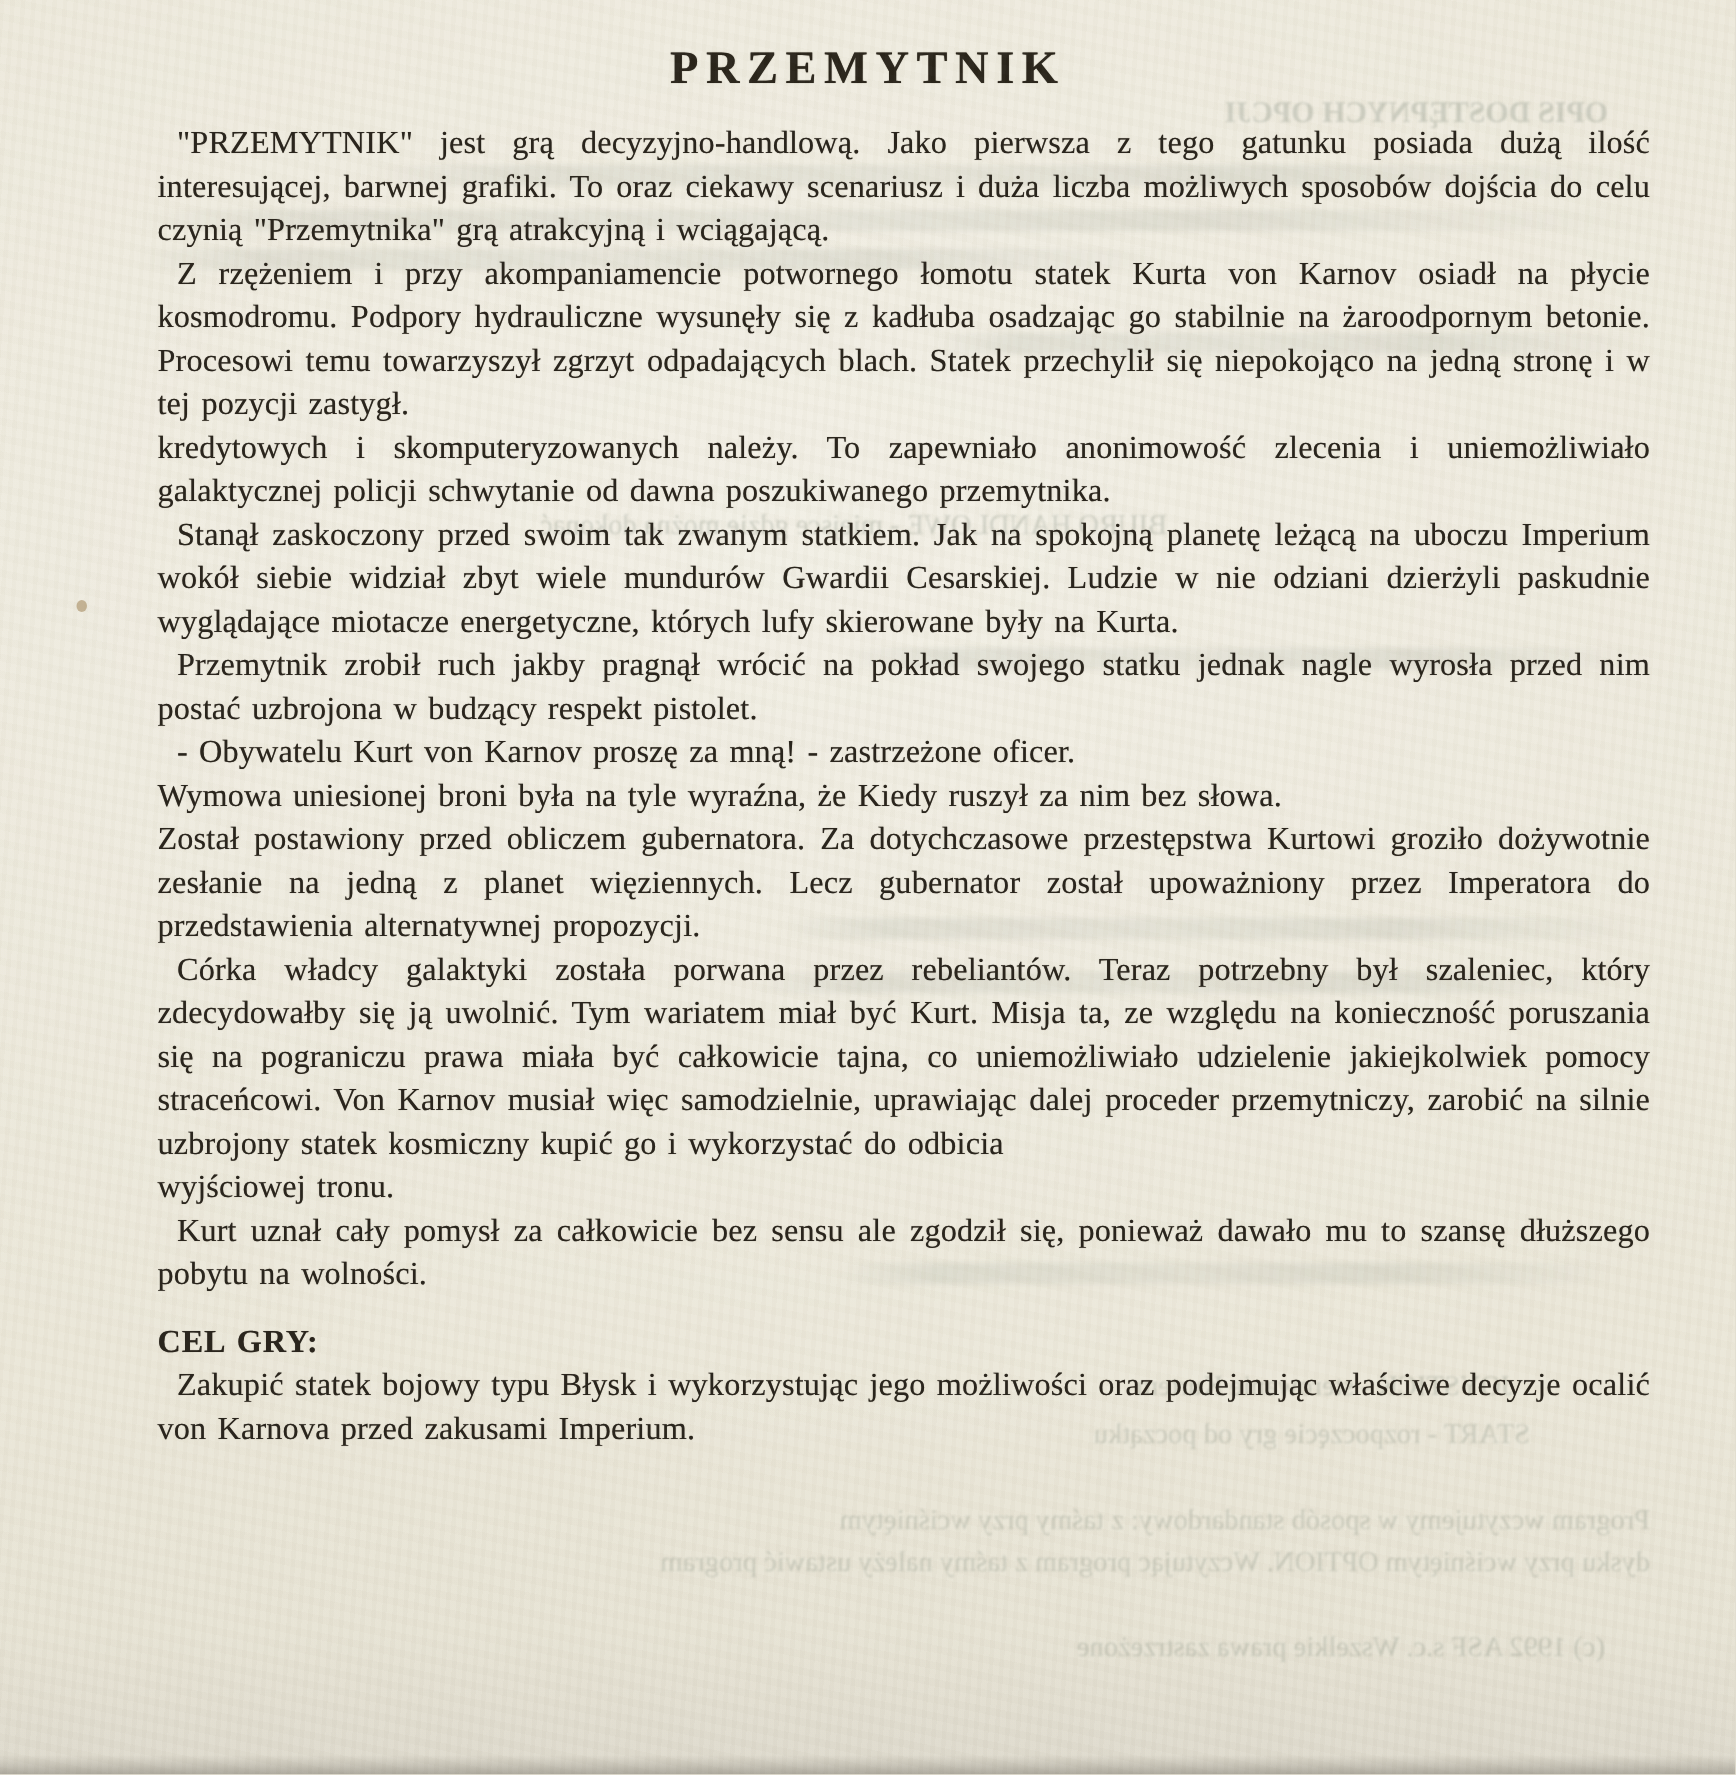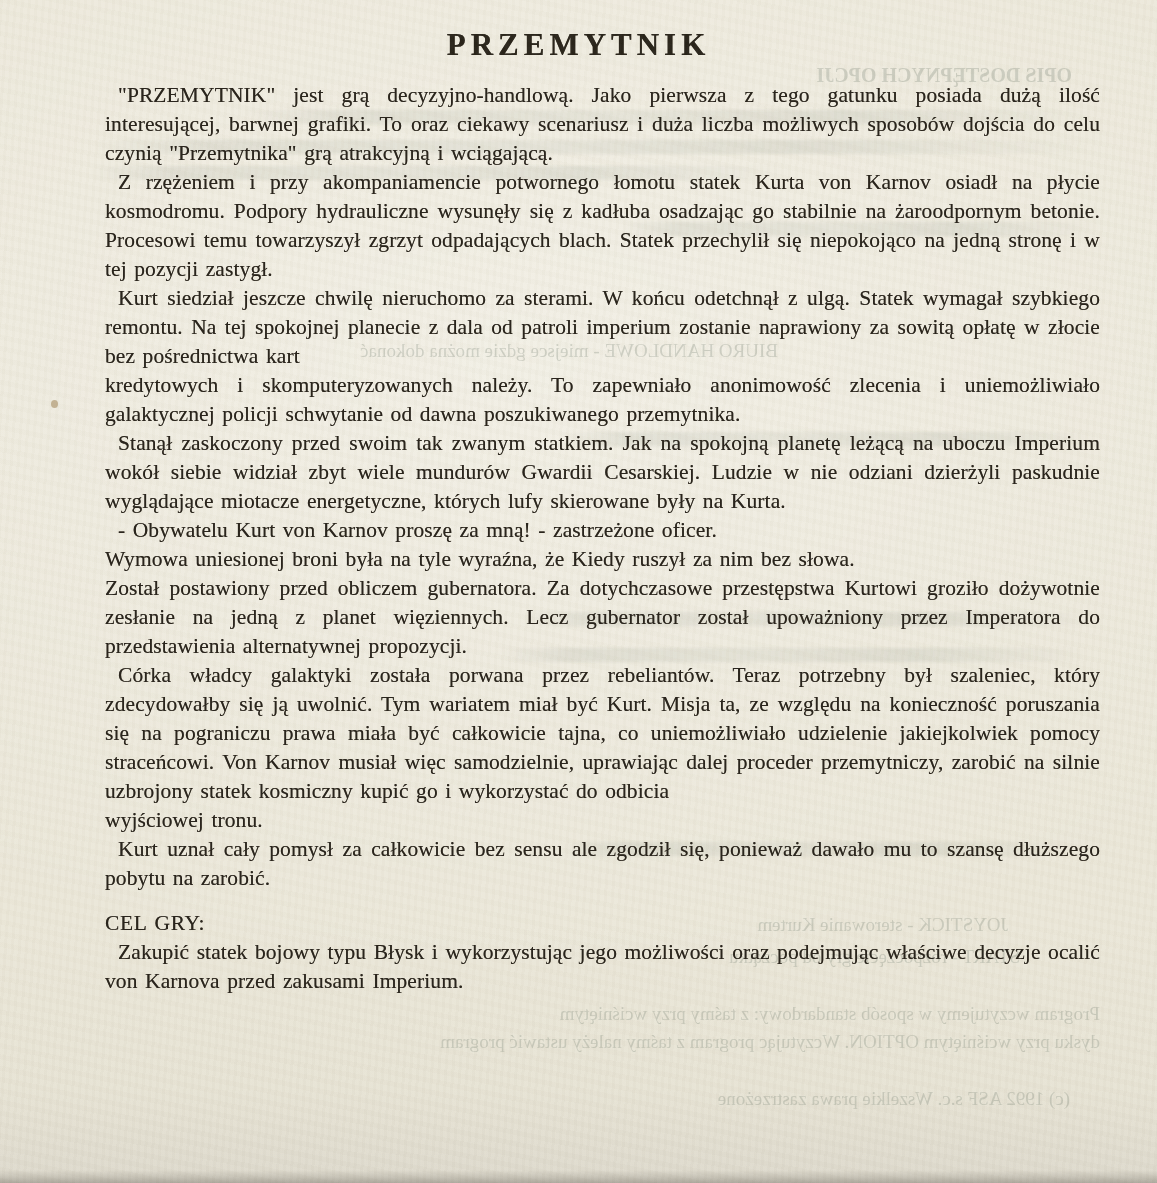--- a/index.html
+++ b/index.html
@@ -51,21 +51,21 @@
     letter-spacing: 0.1px;
     text-shadow: 0 0 0.5px rgba(40,32,20,0.55);
     z-index: 2;
   }
   .article p {
     margin: 0;
   }
   .article p.indent { text-indent: 13px; }
   .article p.heading {
     margin-top: 16px;
-    font-weight: normal;
+    font-weight: bold;
     letter-spacing: 0.6px;
   }
   
   .ghost-layer {
     position: absolute;
     inset: 0;
     z-index: 1;
     pointer-events: none;
   }
   .ghost {
@@ -138,27 +138,27 @@
       <div class="ghost" style="left: 600px; top: 1088px; width: 470px; font-size: 19px;">(c) 1992 ASF s.c. Wszelkie prawa zastrzeżone</div>
     </div>
 
   <div class="blemish"></div>
 
   <h1 class="title">PRZEMYTNIK</h1>
 
   <main class="article" id="article">
       <p class="indent">"PRZEMYTNIK" jest grą decyzyjno-handlową. Jako pierwsza z tego gatunku posiada dużą ilość interesującej, barwnej grafiki. To oraz ciekawy scenariusz i duża liczba możliwych sposobów dojścia do celu czynią "Przemytnika" grą atrakcyjną i wciągającą.</p>
       <p class="indent">Z rzężeniem i przy akompaniamencie potwornego łomotu statek Kurta von Karnov osiadł na płycie kosmodromu. Podpory hydrauliczne wysunęły się z kadłuba osadzając go stabilnie na żaroodpornym betonie. Procesowi temu towarzyszył zgrzyt odpadających blach. Statek przechylił się niepokojąco na jedną stronę i w tej pozycji zastygł.</p>
-      <p class="indent">Kurt siedział jeszcze chwilę nieruchomo za sterami. W końcu odetchnął z ulgą. Statek wymagał szybkiego remontu. Na tej spokojnej planecie z dala od patroli imperium zostanie naprawiony za sowitą opłatę w złocie bez pośrednictwa kart</p>
       <p>kredytowych i skomputeryzowanych należy. To zapewniało anonimowość zlecenia i uniemożliwiało galaktycznej policji schwytanie od dawna poszukiwanego przemytnika.</p>
       <p class="indent">Stanął zaskoczony przed swoim tak zwanym statkiem. Jak na spokojną planetę leżącą na uboczu Imperium wokół siebie widział zbyt wiele mundurów Gwardii Cesarskiej. Ludzie w nie odziani dzierżyli paskudnie wyglądające miotacze energetyczne, których lufy skierowane były na Kurta.</p>
+      <p class="indent">Przemytnik zrobił ruch jakby pragnął wrócić na pokład swojego statku jednak nagle wyrosła przed nim postać uzbrojona w budzący respekt pistolet.</p>
       <p class="indent">- Obywatelu Kurt von Karnov proszę za mną! - zastrzeżone oficer.</p>
       <p>Wymowa uniesionej broni była na tyle wyraźna, że Kiedy ruszył za nim bez słowa.</p>
       <p>Został postawiony przed obliczem gubernatora. Za dotychczasowe przestępstwa Kurtowi groziło dożywotnie zesłanie na jedną z planet więziennych. Lecz gubernator został upoważniony przez Imperatora do przedstawienia alternatywnej propozycji.</p>
       <p class="indent">Córka władcy galaktyki została porwana przez rebeliantów. Teraz potrzebny był szaleniec, który zdecydowałby się ją uwolnić. Tym wariatem miał być Kurt. Misja ta, ze względu na konieczność poruszania się na pograniczu prawa miała być całkowicie tajna, co uniemożliwiało udzielenie jakiejkolwiek pomocy straceńcowi. Von Karnov musiał więc samodzielnie, uprawiając dalej proceder przemytniczy, zarobić na silnie uzbrojony statek kosmiczny kupić go i wykorzystać do odbicia</p>
       <p>wyjściowej tronu.</p>
-      <p class="indent">Kurt uznał cały pomysł za całkowicie bez sensu ale zgodził się, ponieważ dawało mu to szansę dłuższego pobytu na zarobić.</p>
+      <p class="indent">Kurt uznał cały pomysł za całkowicie bez sensu ale zgodził się, ponieważ dawało mu to szansę dłuższego pobytu na wolności.</p>
       <p class="heading">CEL GRY:</p>
       <p class="indent">Zakupić statek bojowy typu Błysk i wykorzystując jego możliwości oraz podejmując właściwe decyzje ocalić von Karnova przed zakusami Imperium.</p>
     </main>
 
   <div class="scan-edge"></div>
 </div>
 
 </body></html>

